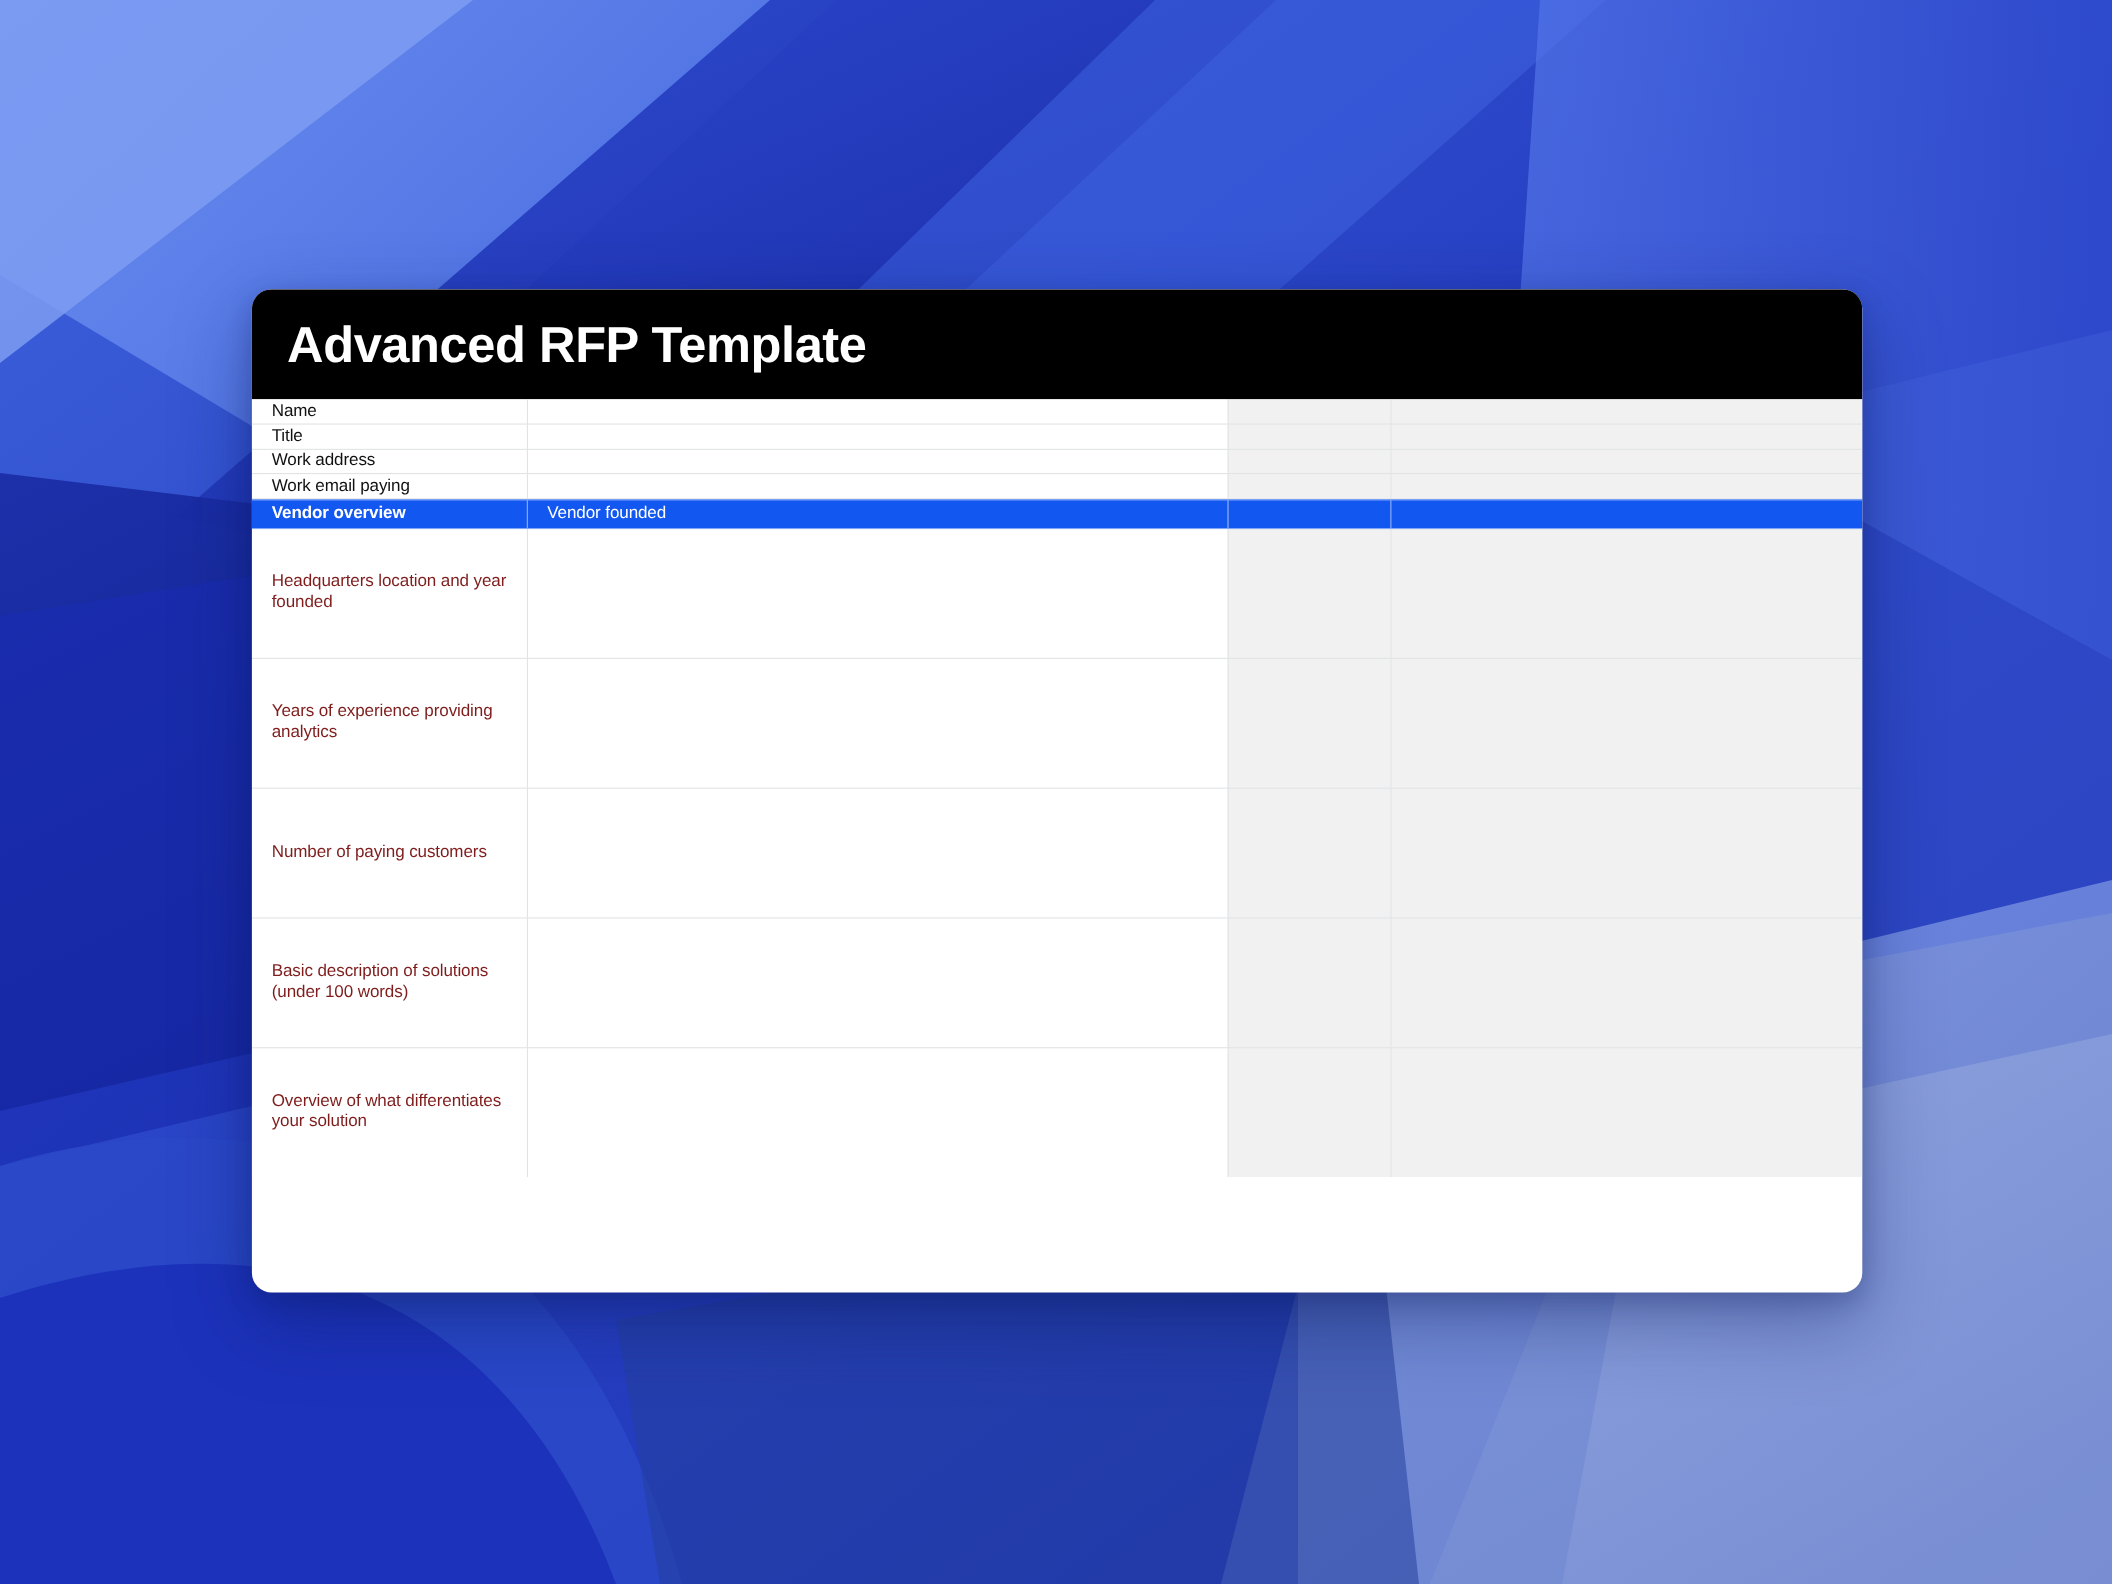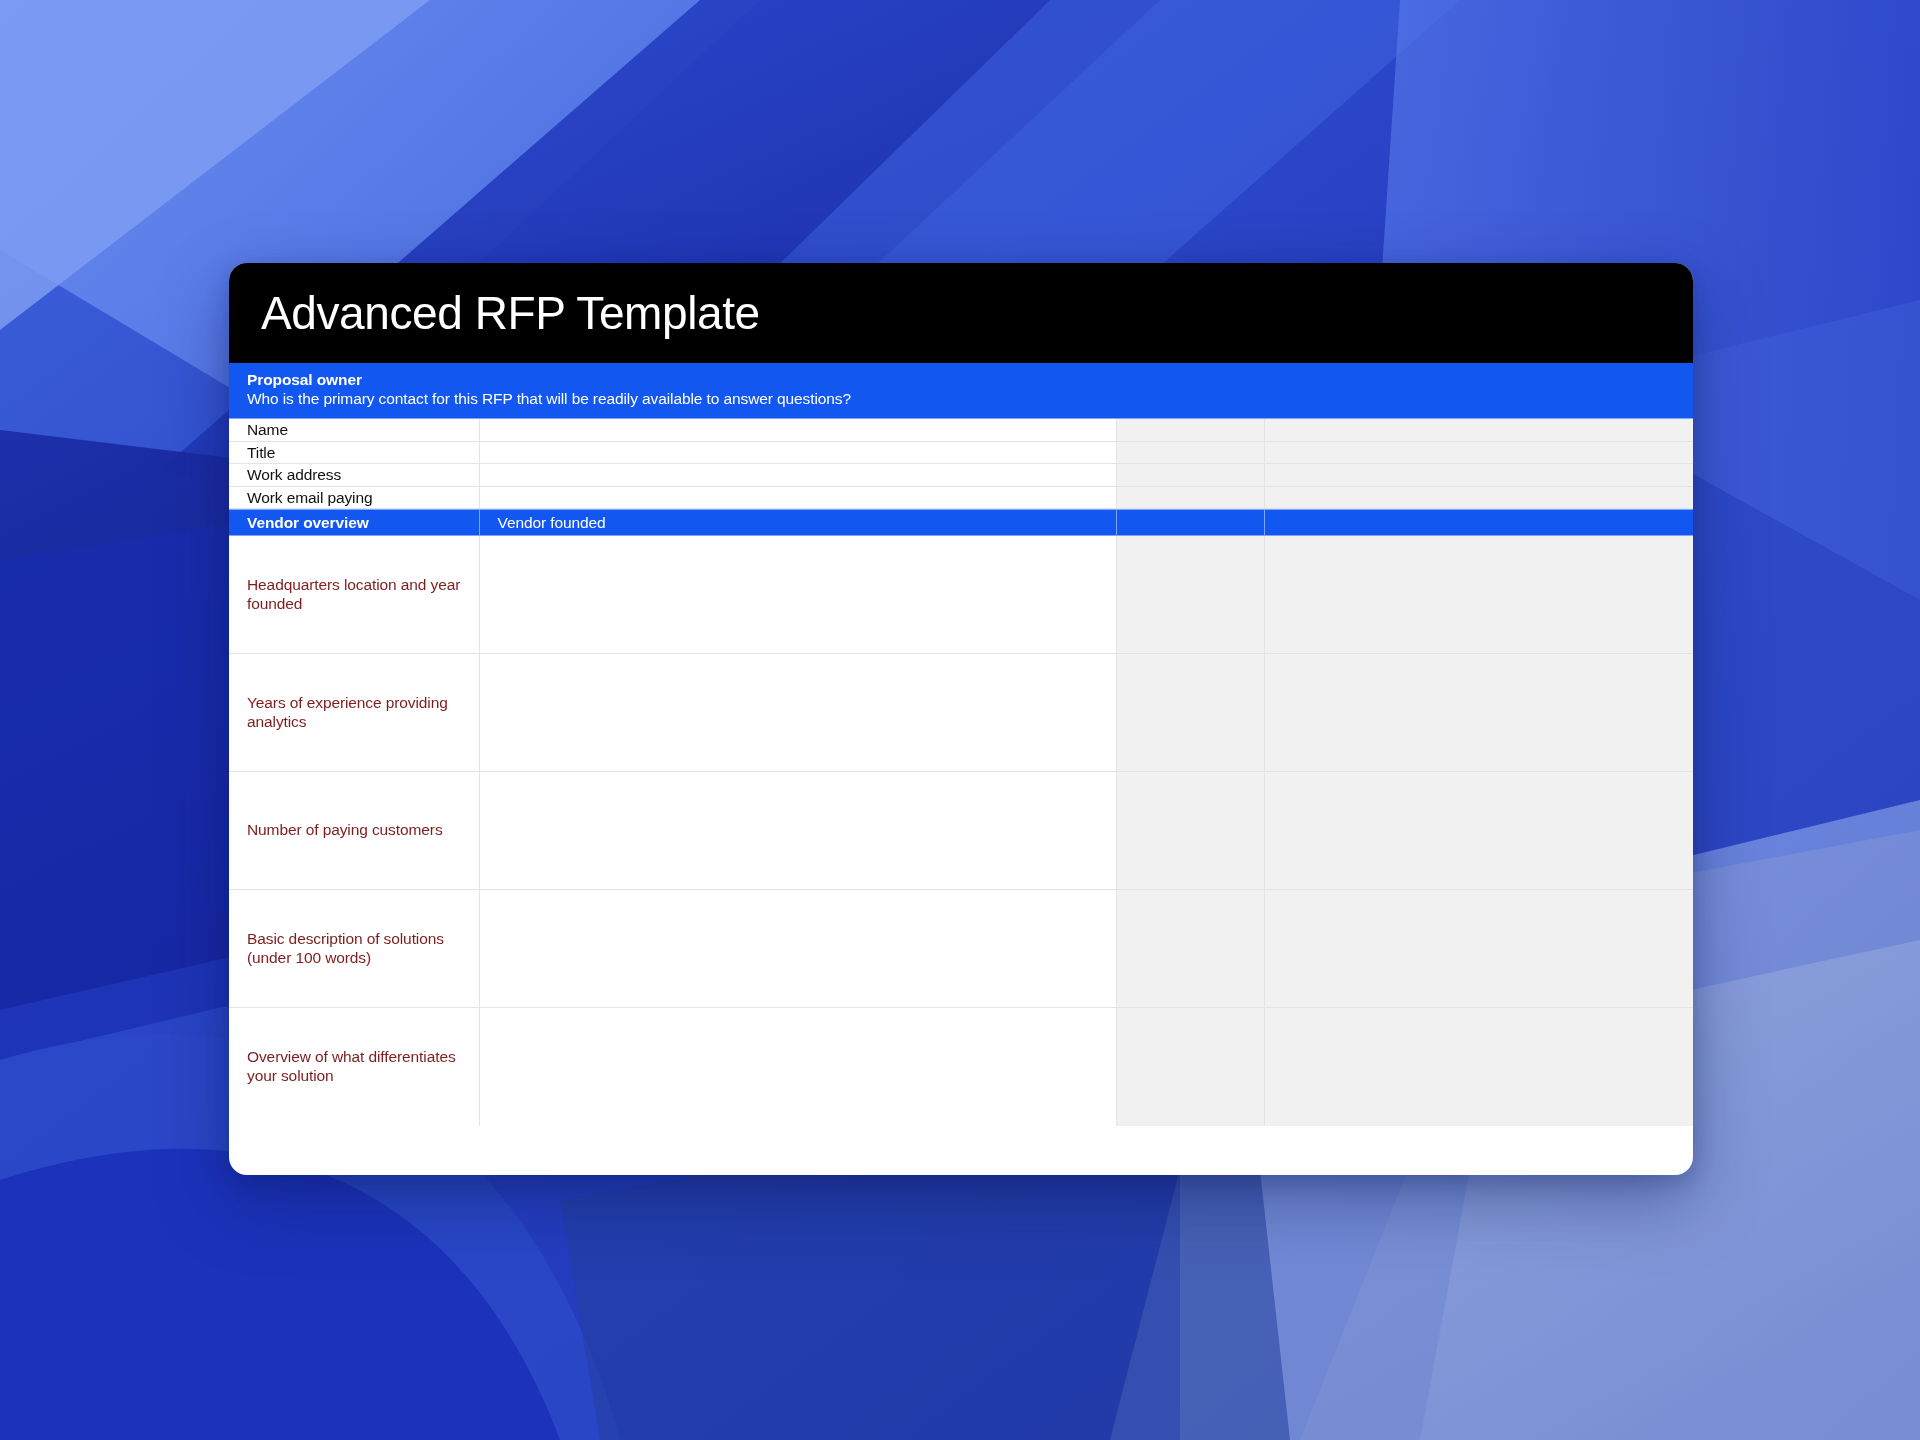--- a/index.html
+++ b/index.html
@@ -44,21 +44,21 @@
   #title-bar {
     height: 100px;
     background: #000000;
     display: flex;
     align-items: center;
     padding: 0 32px;
   }
   #doc-title {
     color: #ffffff;
     font-size: 46px;
-    font-weight: 400;
+    font-weight: 700;
     letter-spacing: -0.4px;
     line-height: 1;
   }
 
   
   .section-banner {
     background: #1257f0;
     color: #ffffff;
     padding: 8px 0 9px 0;
     border-bottom: 1px solid #7fa6f7;
@@ -203,26 +203,20 @@
 
   <path d="M860,560 L1920,300 L1920,830 L960,1010 Z" fill="#4a6ae0" opacity="0.30"></path>
 </svg>
 
 <div id="doc-card">
 
   <div id="title-bar">
     <h1 id="doc-title">Advanced RFP Template</h1>
   </div>
 
-  <div class="section-banner">
-    <div class="inner">
-      <div class="banner-title">Proposal owner</div>
-      <div class="banner-sub">Who is the primary contact for this RFP that will be readily available to answer questions?</div>
-    </div>
-  </div>
 
   <table class="grid-table">
     <colgroup>
       <col class="c-label">
         <col class="c-resp">
         <col class="c-3">
         <col class="c-4">
     </colgroup>
     <tbody>
       <tr class="contact-row">

